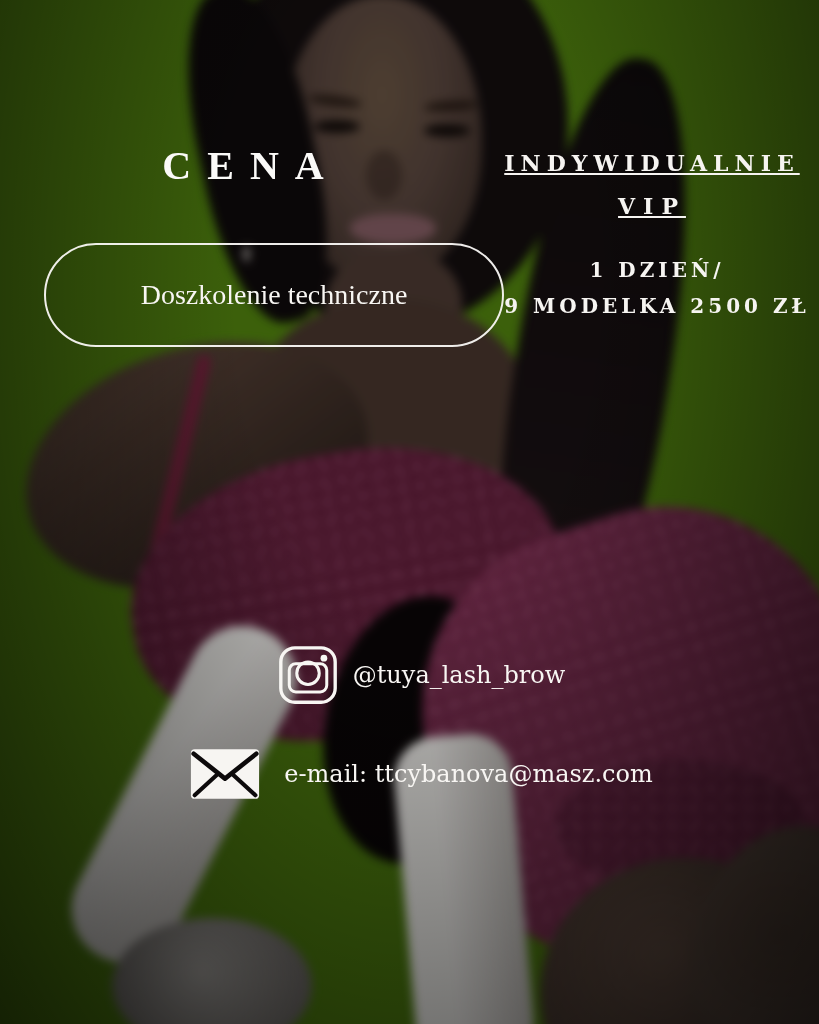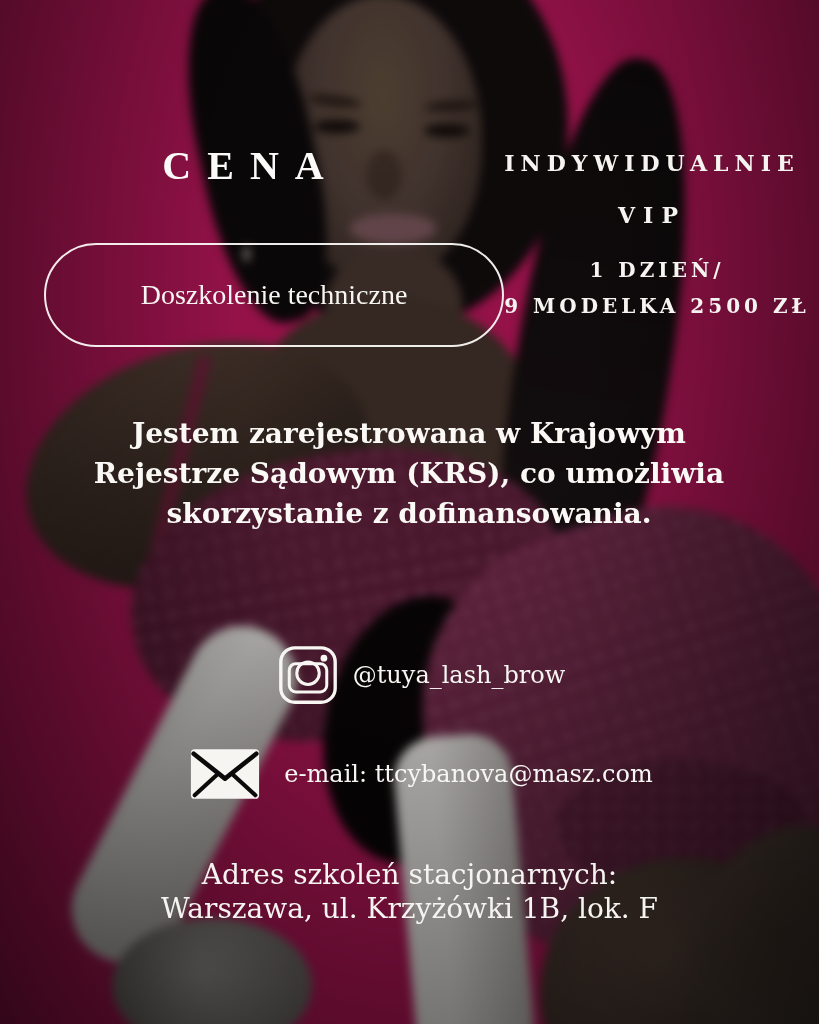--- a/index.html
+++ b/index.html
@@ -1,18 +1,18 @@
 <!DOCTYPE html>
 <html><head>
 <meta charset="utf-8">
 <style>
   html,body{margin:0;padding:0;background:#000;}
   .canvas{
     position:relative;width:819px;height:1024px;margin:0 auto;
-    background:#be185d;overflow:hidden;
+    background:#4d7c0f;overflow:hidden;
     font-family:"Liberation Serif",serif;color:#f8f6f3;
   }
   
   .photo{position:absolute;inset:0;filter:blur(5px);}
   .photo div{position:absolute;}
   .hair-main{left:218px;top:-80px;width:350px;height:410px;border-radius:50%;background:#120d0e;}
   .face{left:282px;top:-5px;width:200px;height:285px;border-radius:50% 50% 46% 46%;
     background:radial-gradient(ellipse at 50% 35%,#63503f 0%,#53413a 45%,#392c26 85%);}
   .brow-l{left:308px;top:96px;width:54px;height:10px;border-radius:50%;background:#1e140e;transform:rotate(7deg);opacity:.85;}
   .brow-r{left:424px;top:101px;width:54px;height:10px;border-radius:50%;background:#1e140e;transform:rotate(-4deg);opacity:.85;}
@@ -51,22 +51,22 @@
   .earring{left:243px;top:246px;width:7px;height:16px;border-radius:50%;background:rgba(245,240,235,.55);}
   .vignette{position:absolute;inset:0;pointer-events:none;
     background:
       radial-gradient(ellipse at 50% 28%,rgba(0,0,0,0) 30%,rgba(0,0,0,.42) 75%,rgba(0,0,0,.66) 100%),
       rgba(0,0,0,.22);}
   
   .txt{position:absolute;}
   .cena{left:55px;top:142px;width:360px;text-align:center;
     font:700 40px "Liberation Serif",serif;letter-spacing:16px;padding-left:16px;color:#fbfaf8;}
   .vip-block{left:487px;top:150px;width:330px;text-align:center;
-    font-family:"DejaVu Serif",serif;font-weight:700;font-size:22px;letter-spacing:6px;color:#f6f4f1;}
-  .vip-block .l2{margin-top:26px;letter-spacing:8px;}
+    font-family:"DejaVu Serif",serif;font-weight:700;font-size:22px;letter-spacing:6px;color:#f6f4f1;text-decoration:underline;}
+  .vip-block .l2{margin-top:17px;letter-spacing:8px;}
   .pill{left:44px;top:243px;width:456px;height:100px;border:2px solid rgba(250,248,245,.95);
     border-radius:64px;display:flex;flex-direction:column;justify-content:center;align-items:center;
     font:400 28px "Liberation Serif",serif;line-height:1.38;color:#f8f6f3;text-align:center;}
   .price{left:498px;top:252px;width:318px;text-align:center;
     font-family:"DejaVu Serif",serif;font-weight:700;font-size:20px;letter-spacing:4px;
     line-height:1.8;color:#f6f4f1;}
   .krs{left:58px;top:414px;width:702px;text-align:center;
     font-family:"DejaVu Serif",serif;font-weight:700;font-size:28px;line-height:1.42;color:#fbf9f6;}
   .questions{left:0;top:567px;width:100%;text-align:center;
     font:400 26px "Liberation Serif",serif;color:#f1eeeb;}
@@ -120,21 +120,20 @@
 
   <div class="txt pill">
     <div>Doszkolenie techniczne</div>
   </div>
 
   <div class="txt price">
     <div>1 DZIEŃ/</div>
     <div>9 MODELKA 2500 ZŁ</div>
   </div>
 
-  <div class="txt krs">Jestem zarejestrowana w Krajowym Rejestrze Sądowym (KRS), co umożliwia skorzystanie z dofinansowania.</div>
 
 
   <div class="txt row row-ig">
     <span>
       <svg viewBox="0 0 64 64" width="60" height="60">
         <rect x="3" y="3" width="58" height="58" rx="15" fill="none" stroke="#f8f6f3" stroke-width="3.6"></rect>
         <rect x="12" y="20" width="40" height="30" rx="7" fill="none" stroke="#f8f6f3" stroke-width="3.2"></rect>
         <circle cx="32" cy="30" r="12" fill="none" stroke="#f8f6f3" stroke-width="3.2"></circle>
         <circle cx="49" cy="14" r="3.6" fill="#f8f6f3"></circle>
       </svg>
@@ -147,18 +146,14 @@
       <svg viewBox="0 0 76 56" width="70" height="52">
         <rect x="1" y="1" width="74" height="54" rx="4" fill="#f7f5f2"></rect>
         <path d="M4 6 L38 33 L72 6" fill="none" stroke="#0d0a0b" stroke-width="5" stroke-linecap="round" stroke-linejoin="round"></path>
         <path d="M5 51 L29 29" stroke="#0d0a0b" stroke-width="4.5" stroke-linecap="round"></path>
         <path d="M71 51 L47 29" stroke="#0d0a0b" stroke-width="4.5" stroke-linecap="round"></path>
       </svg>
     </span>
     <span class="handle">e-mail: ttcybanova@masz.com</span>
   </div>
 
-  <div class="txt address">
-    <div>Adres szkoleń stacjonarnych:</div>
-    <div>Warszawa, ul. Krzyżówki 1B, lok. F</div>
-  </div>
 
 </div>
 
 </body></html>

